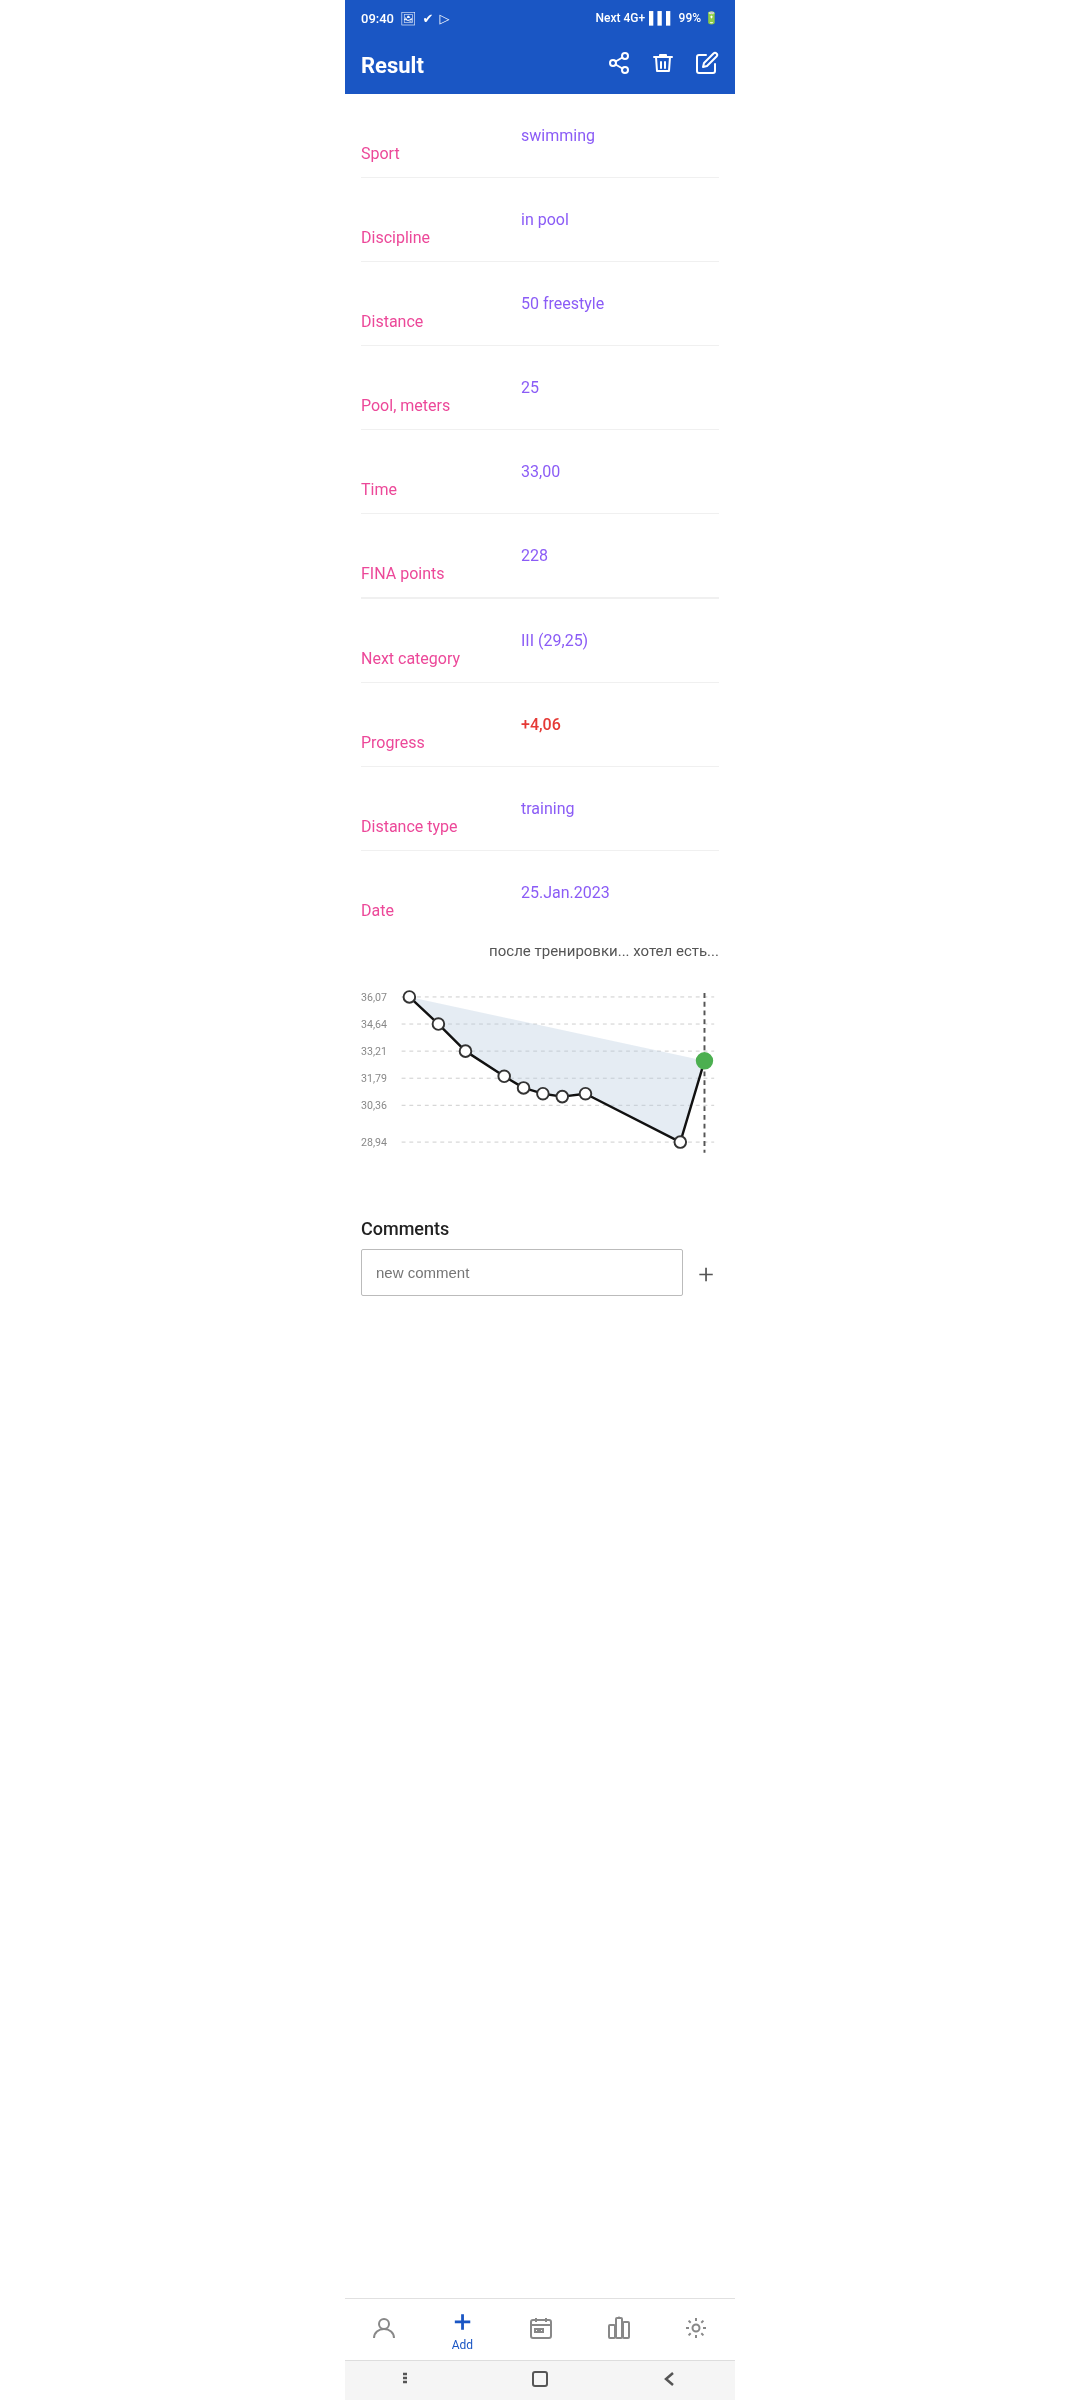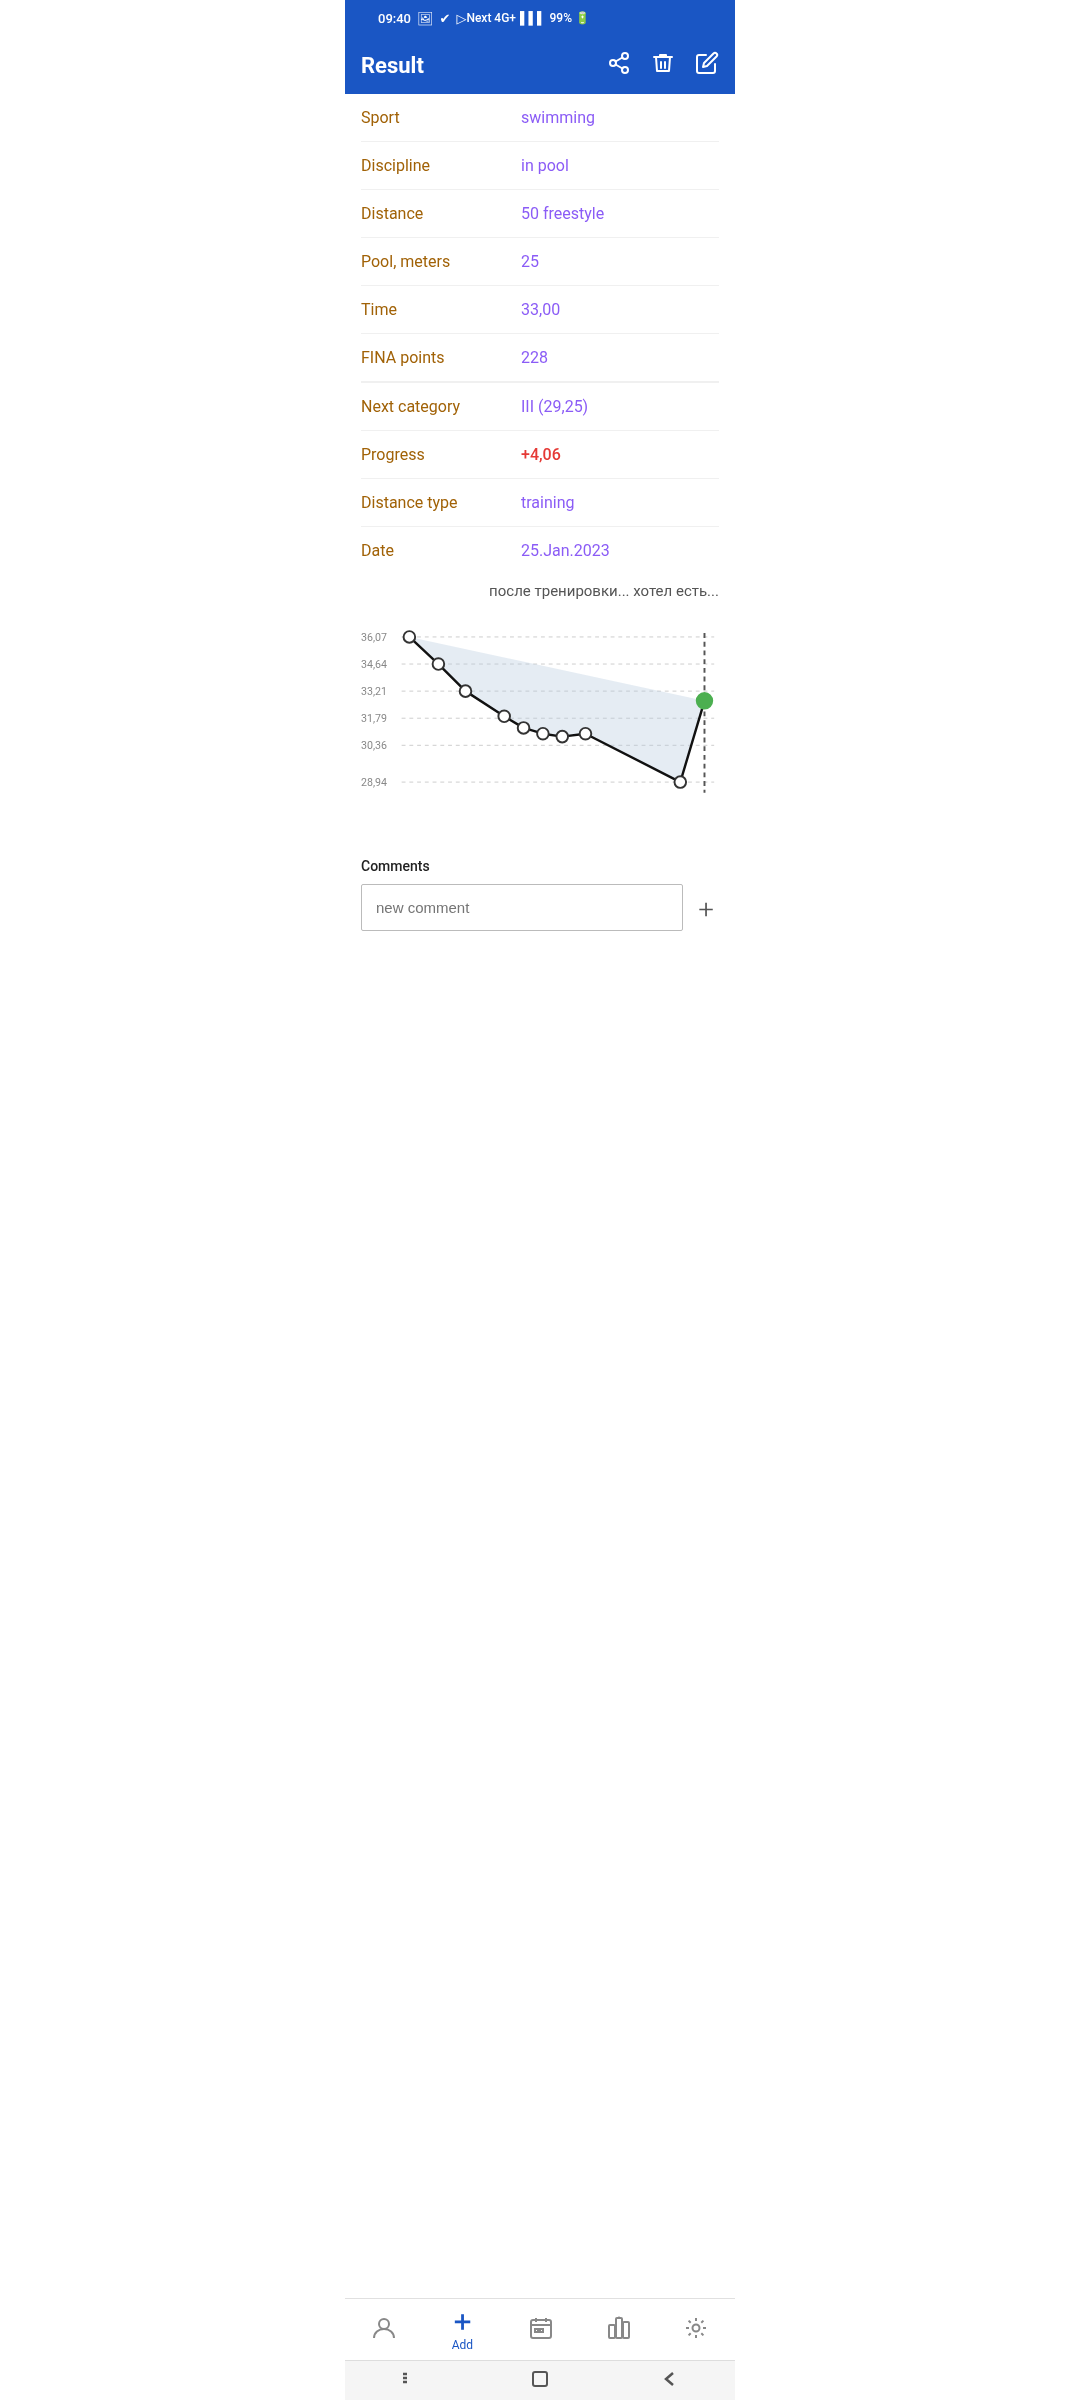--- a/index.html
+++ b/index.html
@@ -11,22 +11,23 @@
       margin: 0 auto;
       position: relative;
       overflow-x: hidden;
     }
 
     
     .status-bar {
       background: #1a56c4;
       color: #fff;
       display: flex;
-      align-items: center;
-      padding: 6px 33px;
+      justify-content: space-between;
+      align-items: center;
+      padding: 6px 16px;
       font-size: 13px;
       font-weight: 500;
       height: 36px;
     }
     .status-left { display: flex; align-items: center; gap: 6px; }
     .status-right { display: flex; align-items: center; gap: 4px; font-size: 12px; }
 
     
     .header {
       background: #1a56c4;
@@ -59,24 +60,25 @@
     }
 
     
     .data-row {
       display: flex;
       align-items: center;
       padding: 14px 0;
       border-bottom: none;
     }
     .data-label {
-      color: #a16207;
+      color: #ec4899;
       font-size: 16px;
       width: 160px;
       flex-shrink: 0;
+      margin-top: 36px;
     }
     .data-value {
       color: #8b5cf6;
       font-size: 16px;
       flex: 1;
     }
     .data-value.progress {
       color: #e53935;
       font-weight: 500;
     }
@@ -91,21 +93,21 @@
 
     
     .chart-container {
       width: 100%;
       padding: 8px 0 8px 0;
       position: relative;
     }
 
     
     .comments-title {
-      font-size: 14px;
+      font-size: 18px;
       font-weight: 500;
       color: #222;
       padding: 16px 0 10px 0;
     }
     .comment-input-row {
       display: flex;
       align-items: center;
       gap: 10px;
       padding-bottom: 16px;
     }

